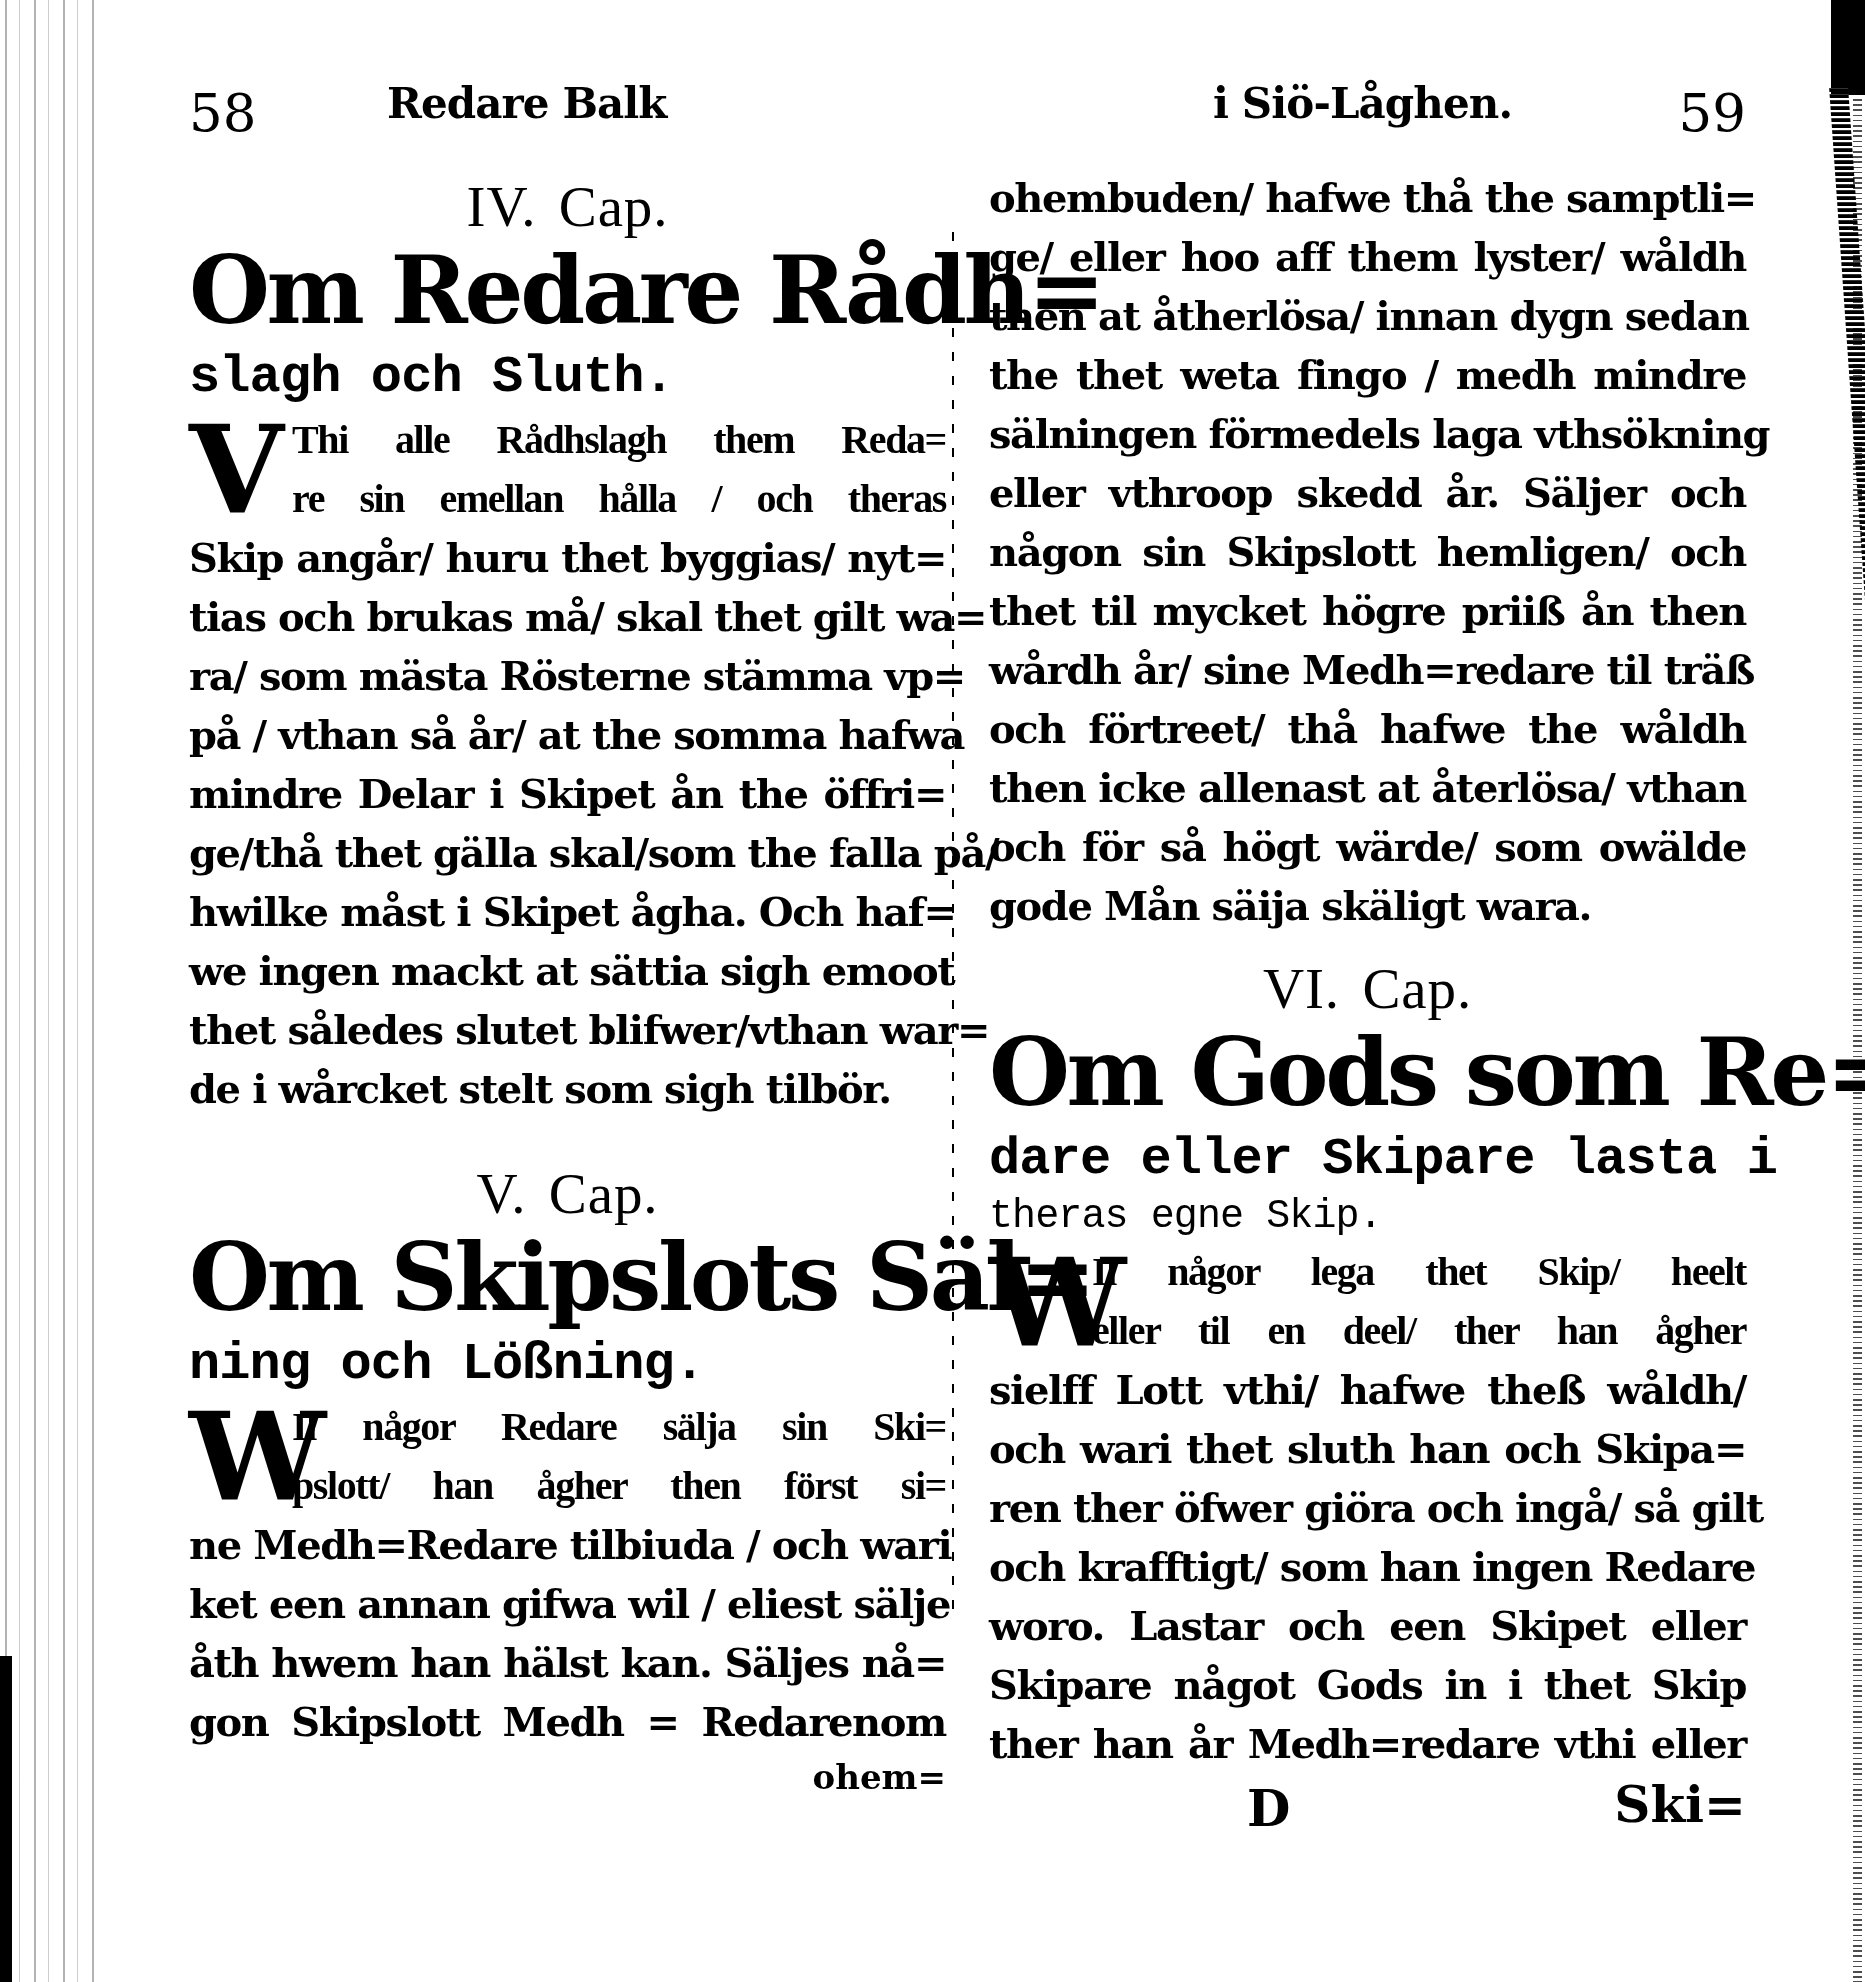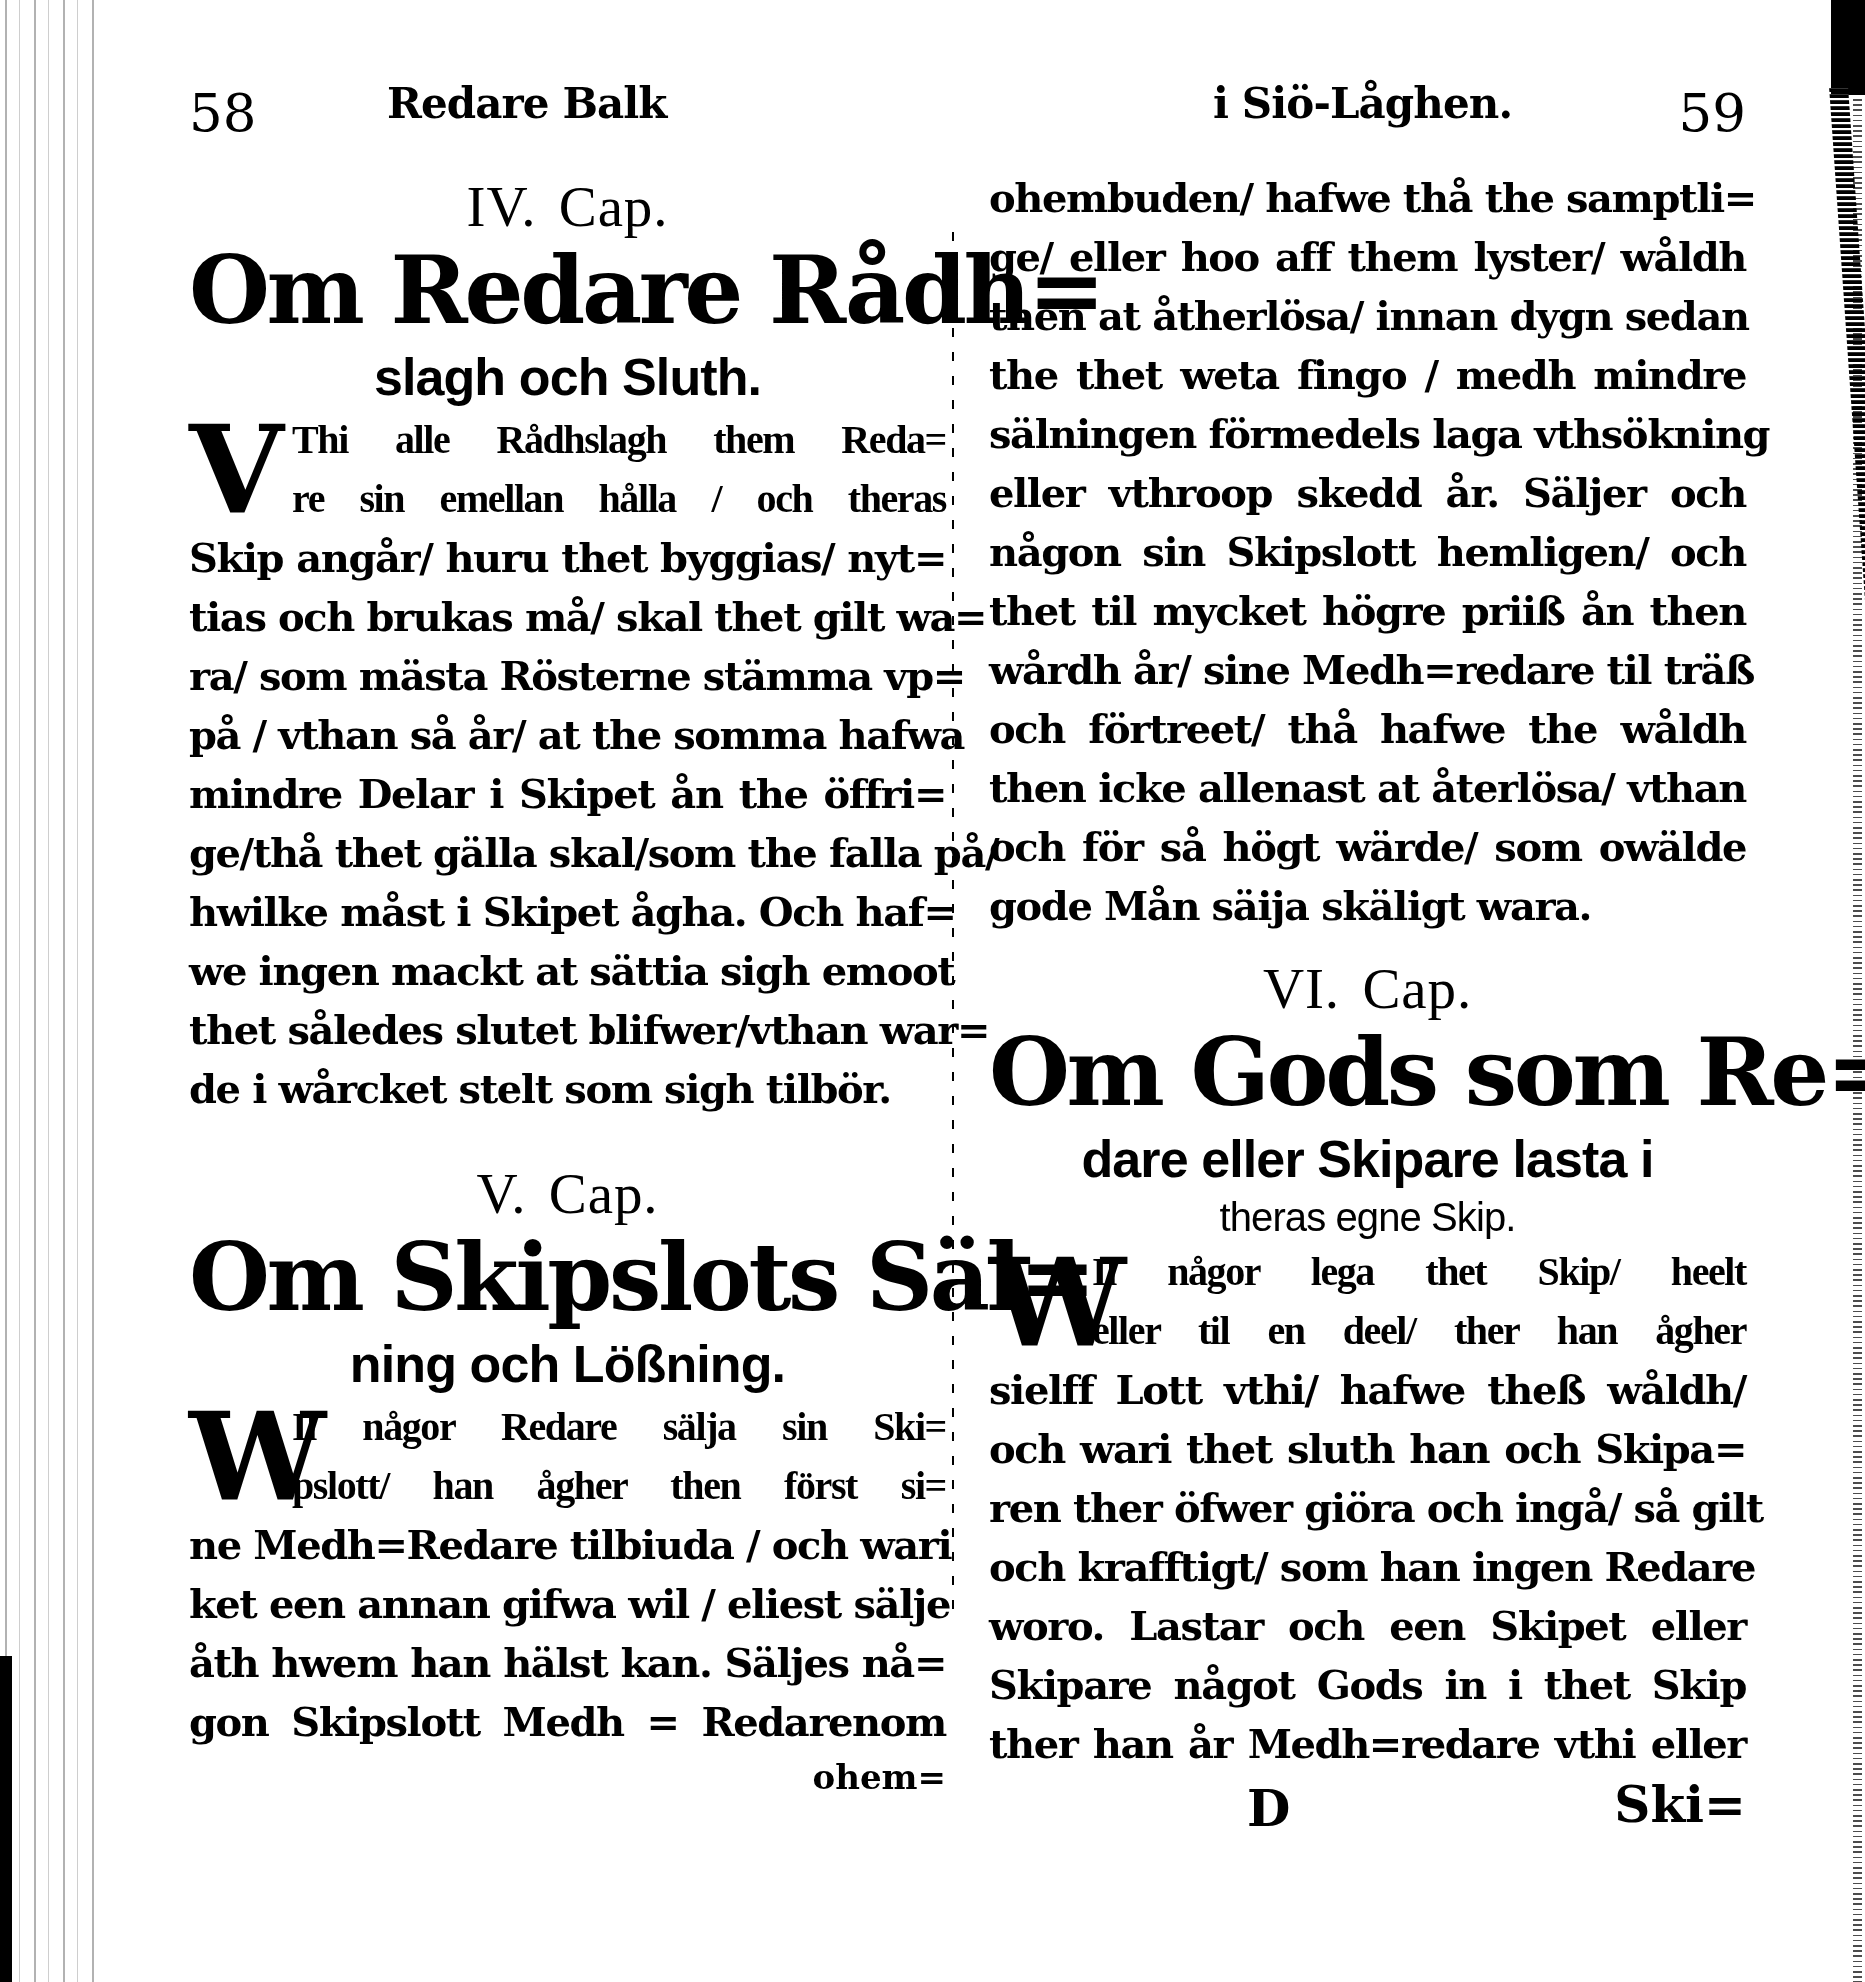--- a/index.html
+++ b/index.html
@@ -51,21 +51,21 @@
   .cap {
     text-align: center; font-family: "Liberation Serif", "DejaVu Serif", serif;
     font-size: 57px; line-height: 60px; letter-spacing: 0.9px; margin: 0;
   }
   .cap-num { margin-right: 22.4px; }
   .chapter-title-big {
     text-align: center; font-family: "DejaVu Serif", serif; font-weight: bold;
     font-size: 93px; line-height: 108px; letter-spacing: -3.4px; white-space: nowrap;
   }
   .chapter-title-sub {
-    text-align: center; font-family: Liberation Sans, sans-serif; font-weight: bold;
+    text-align: left; font-family: Liberation Mono, monospace; font-weight: bold;
     font-size: 52px; line-height: 65px; letter-spacing: -0.9px; white-space: nowrap;
   }
   .chapter-title-sub.small { font-size: 40px; line-height: 50px; font-weight: normal; }
 
   .body-text { margin: 0; }
   .line {
     display: block; font-family: "DejaVu Serif", serif; font-weight: bold;
     font-size: 40px; line-height: 59px; white-space: nowrap; letter-spacing: -1.4px;
     text-align: justify; text-align-last: justify;
   }

